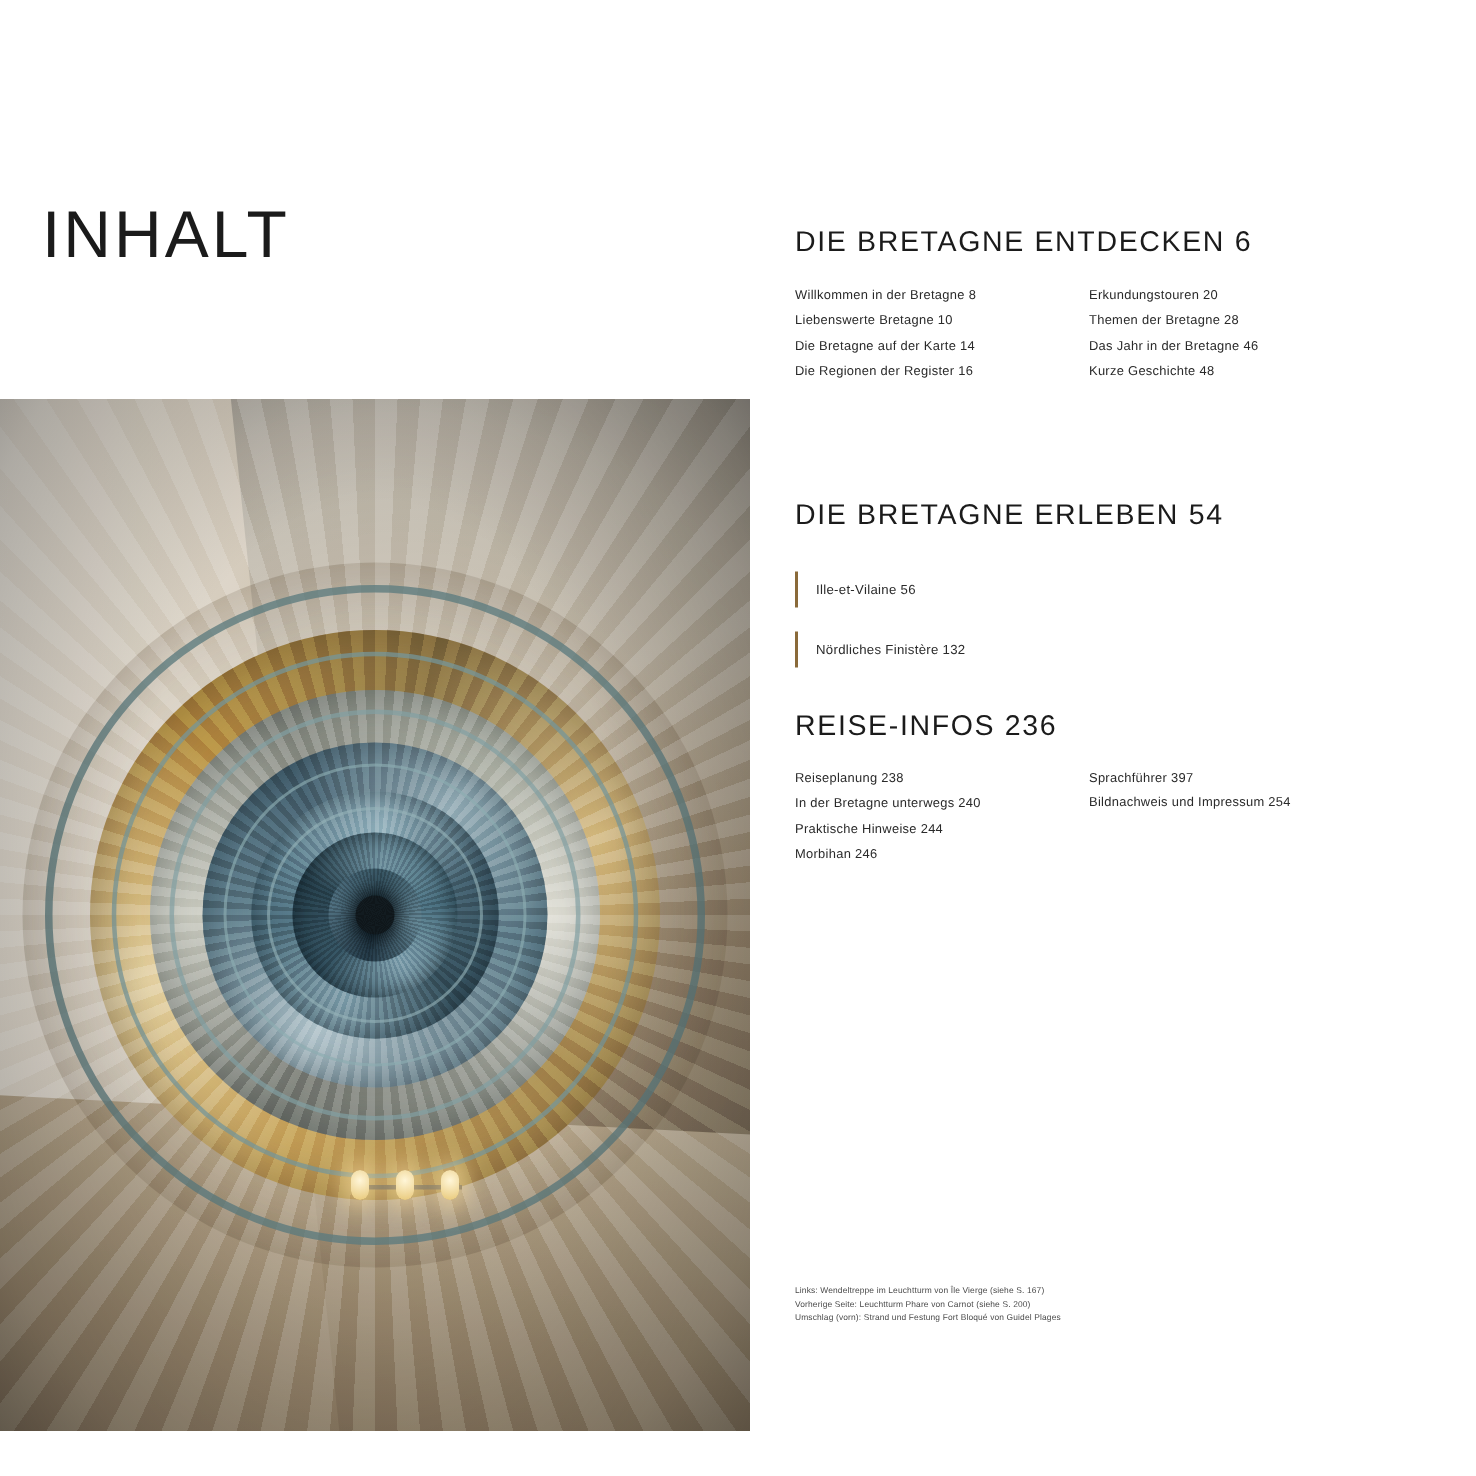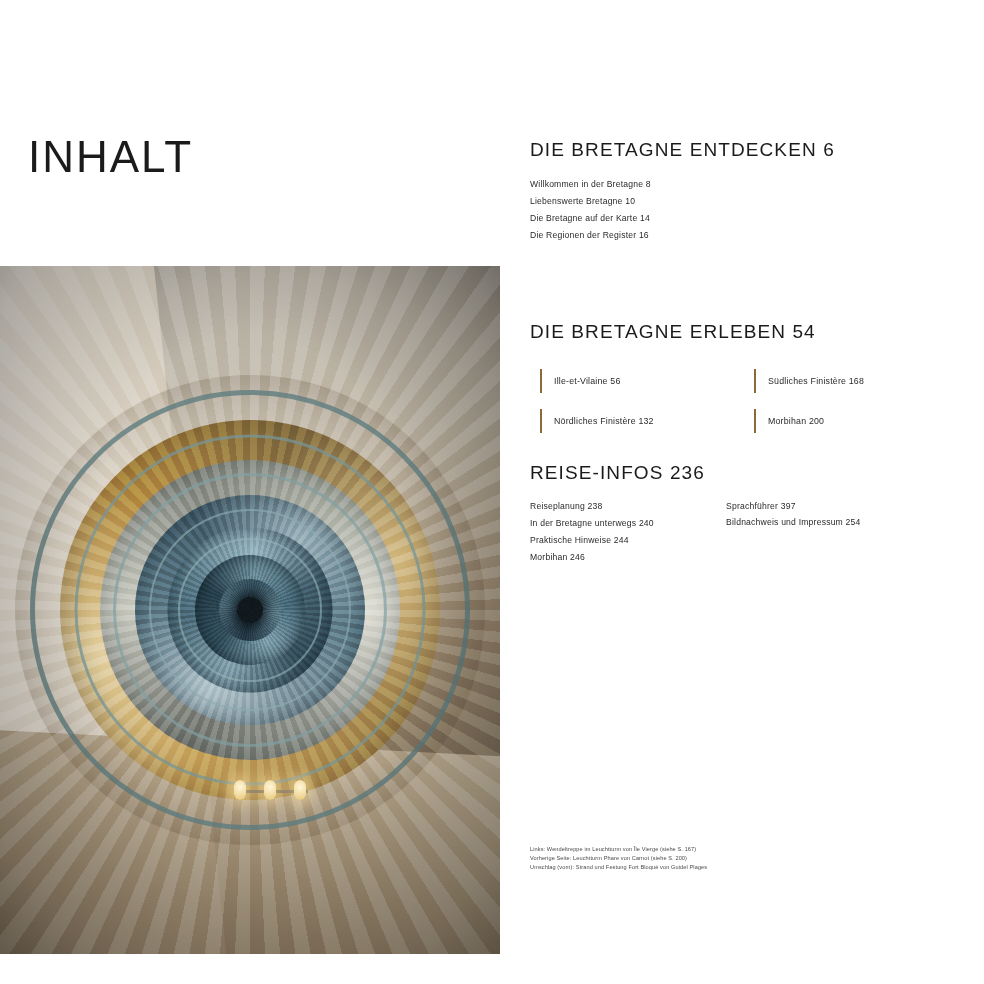--- a/index.html
+++ b/index.html
@@ -146,21 +146,21 @@
       repeating-conic-gradient(from 0deg at 50% 50%,
         rgba(255,255,255,.10) 0deg 2.5deg,
         rgba(0,0,0,.10) 2.5deg 5deg);
     mix-blend-mode: overlay;
   }
 
   
   .right-col {
     position: absolute;
     left: 530px;
-    top: 0;
+    top: 12px;
     width: 420px;
     height: 752px;
   }
 
   .section-head {
     font-size: 19px;
     letter-spacing: 1.1px;
     color: #1b1b1b;
     font-weight: 400;
     white-space: nowrap;
@@ -200,21 +200,20 @@
     position: absolute;
     left: 0;
     top: 281px;
     width: 420px;
     margin-top: 40px;
   }
   #sec-erleben .regions {
     margin-top: 18px;
     display: flex;
     gap: 18px;
-    justify-content: flex-end;
   }
   #sec-erleben .regcol {
     width: 196px;
   }
   .region {
     position: relative;
     padding-left: 14px;
     height: 40px;
     display: flex;
     align-items: center;
@@ -317,43 +316,53 @@
           </div>
           <div class="entry">
             <span>Die Bretagne auf der Karte</span>
             <span>14</span>
           </div>
           <div class="entry">
             <span>Die Regionen der Register</span>
             <span>16</span>
           </div>
         </div>
+        <div class="col">
+          <div class="entry">
+            <span>Erkundungstouren</span>
+            <span>20</span>
+          </div>
+          <div class="entry">
+            <span>Themen der Bretagne</span>
+            <span>28</span>
+          </div>
+          <div class="entry">
+            <span>Das Jahr in der Bretagne</span>
+            <span>46</span>
+          </div>
+          <div class="entry">
+            <span>Kurze Geschichte</span>
+            <span>48</span>
+          </div>
+        </div>
       </div>
     </div>
 
     <div id="sec-erleben">
       <div class="section-head">
         <span>DIE BRETAGNE ERLEBEN</span>
         <span class="num">54</span>
       </div>
       <div class="regions">
         <div class="regcol">
           <div class="region">
             <span>Ille-et-Vilaine</span>&nbsp;<span>56</span>
           </div>
           <div class="region">
             <span>Nördliches Finistère</span>&nbsp;<span>132</span>
-          </div>
-        </div>
-        <div class="regcol">
-          <div class="region">
-            <span>Südliches Finistère</span>&nbsp;<span>168</span>
-          </div>
-          <div class="region">
-            <span>Morbihan</span>&nbsp;<span>200</span>
           </div>
         </div>
       </div>
     </div>
 
     <div id="sec-reise">
       <div class="section-head">
         <span>REISE-INFOS</span>
         <span class="num">236</span>
       </div>

